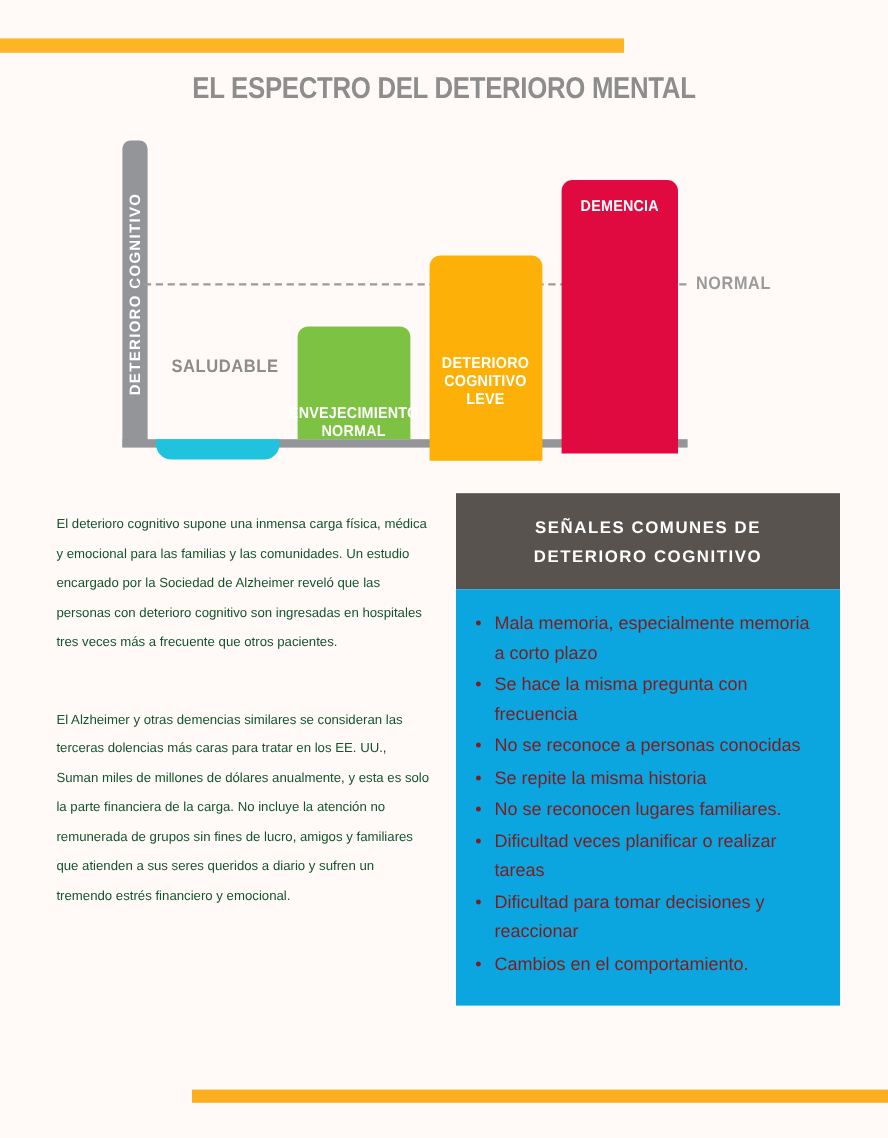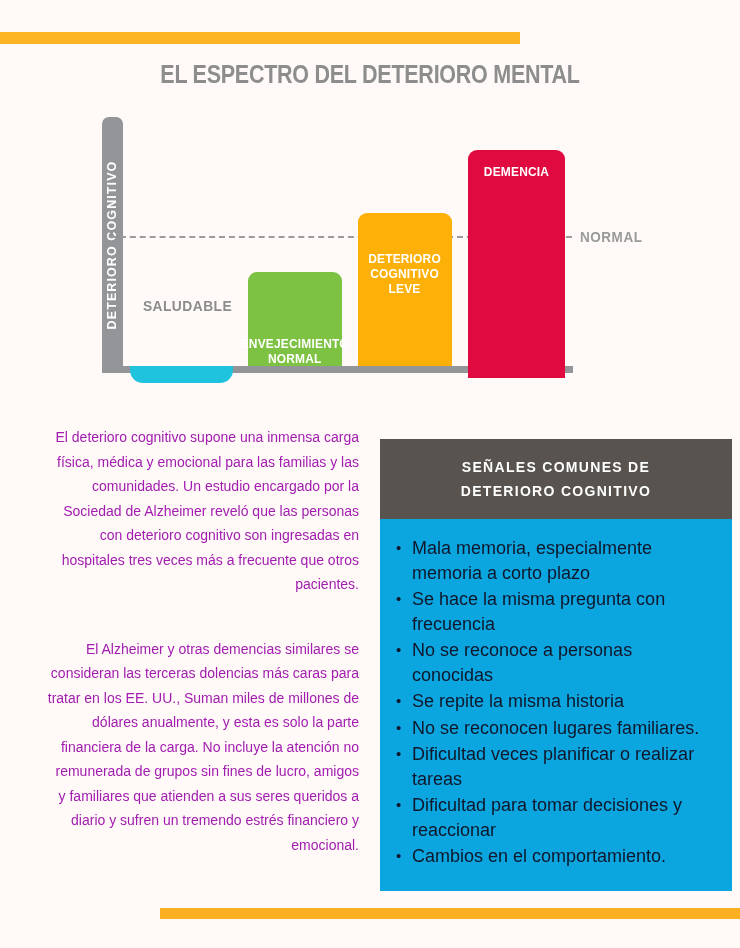--- a/index.html
+++ b/index.html
@@ -138,73 +138,71 @@
 
   .bar-aging {
     left: 248px; top: 272px;
     width: 94px; height: 94px;
     background: #7DC242;
     align-items: flex-end;
     padding-top: 20px;
   }
   .bar-mci {
     left: 358px; top: 213px;
-    width: 94px; height: 153px;
+    width: 94px; height: 171px;
     background: #FDB108;
-    align-items: flex-start;
+    align-items: center;
     padding-top: 38px;
   }
   .bar-dementia {
     left: 468px; top: 150px;
     width: 97px; height: 228px;
     background: #E00A41;
     align-items: flex-start;
     padding-top: 14px;
   }
 
   
   .body-copy {
     position: absolute;
     left: 47px; top: 425px;
     width: 312px;
-    color: #a21caf;
-    font-size: 14px;
+    color: #14532d;
+    font-size: 11px;
     line-height: 24.5px;
-    text-align: right;
   }
   .body-copy p + p { margin-top: 40px; }
 
   
   .signs-panel {
     position: absolute;
     left: 380px; top: 411px;
-    width: 352px;
-    margin-top: 28px;
+    width: 320px;
   }
   .signs-header {
     background: #58534E;
     color: #FFFFFF;
     padding: 16px 10px 16px;
     text-align: center;
     font-size: 14px;
     font-weight: bold;
     line-height: 24px;
     letter-spacing: 1.3px;
   }
   .signs-body {
     background: #0BA5E0;
     padding: 17px 16px 20px 10px;
   }
   .signs-list { list-style: none; }
   .signs-list li {
     position: relative;
     padding-left: 22px;
     margin-bottom: 2px;
-    color: #0f172a;
-    font-size: 18px;
+    color: #7f1d1d;
+    font-size: 15px;
     line-height: 24.5px;
   }
   .signs-list li::before {
     content: "\2022";
     position: absolute;
     left: 6px; top: 0;
     font-size: 15px;
     line-height: 24.5px;
   }
 </style>

